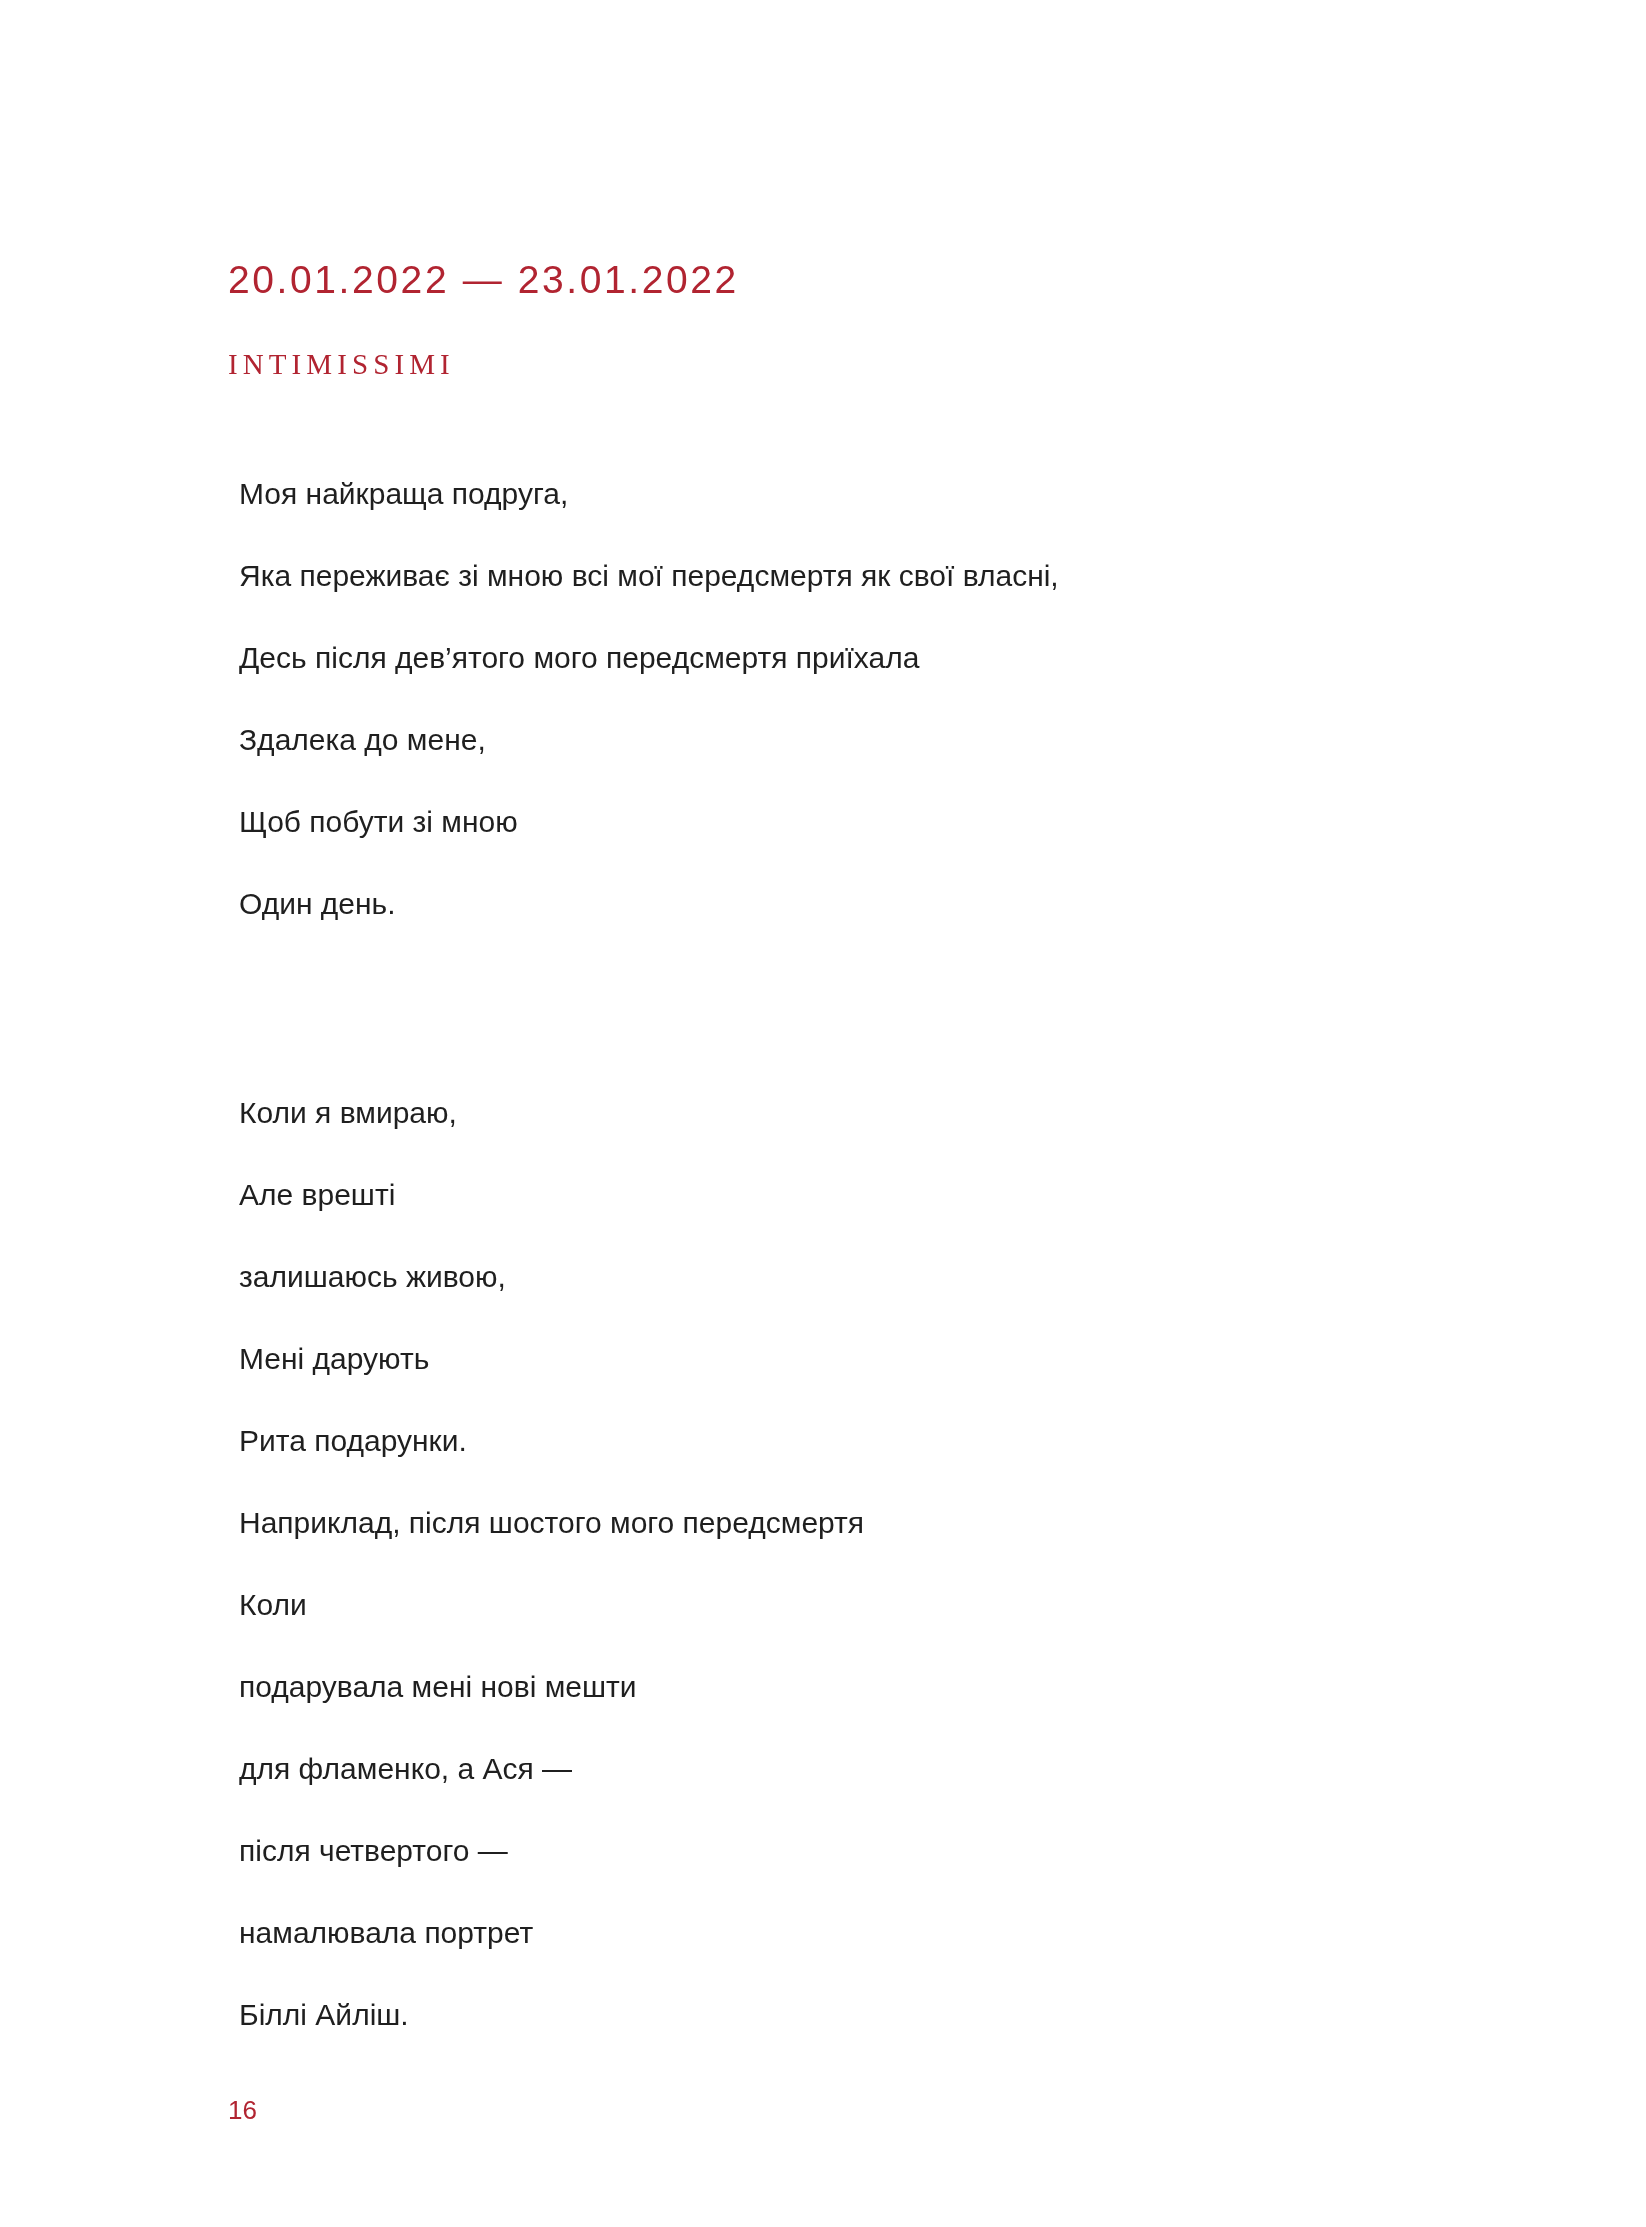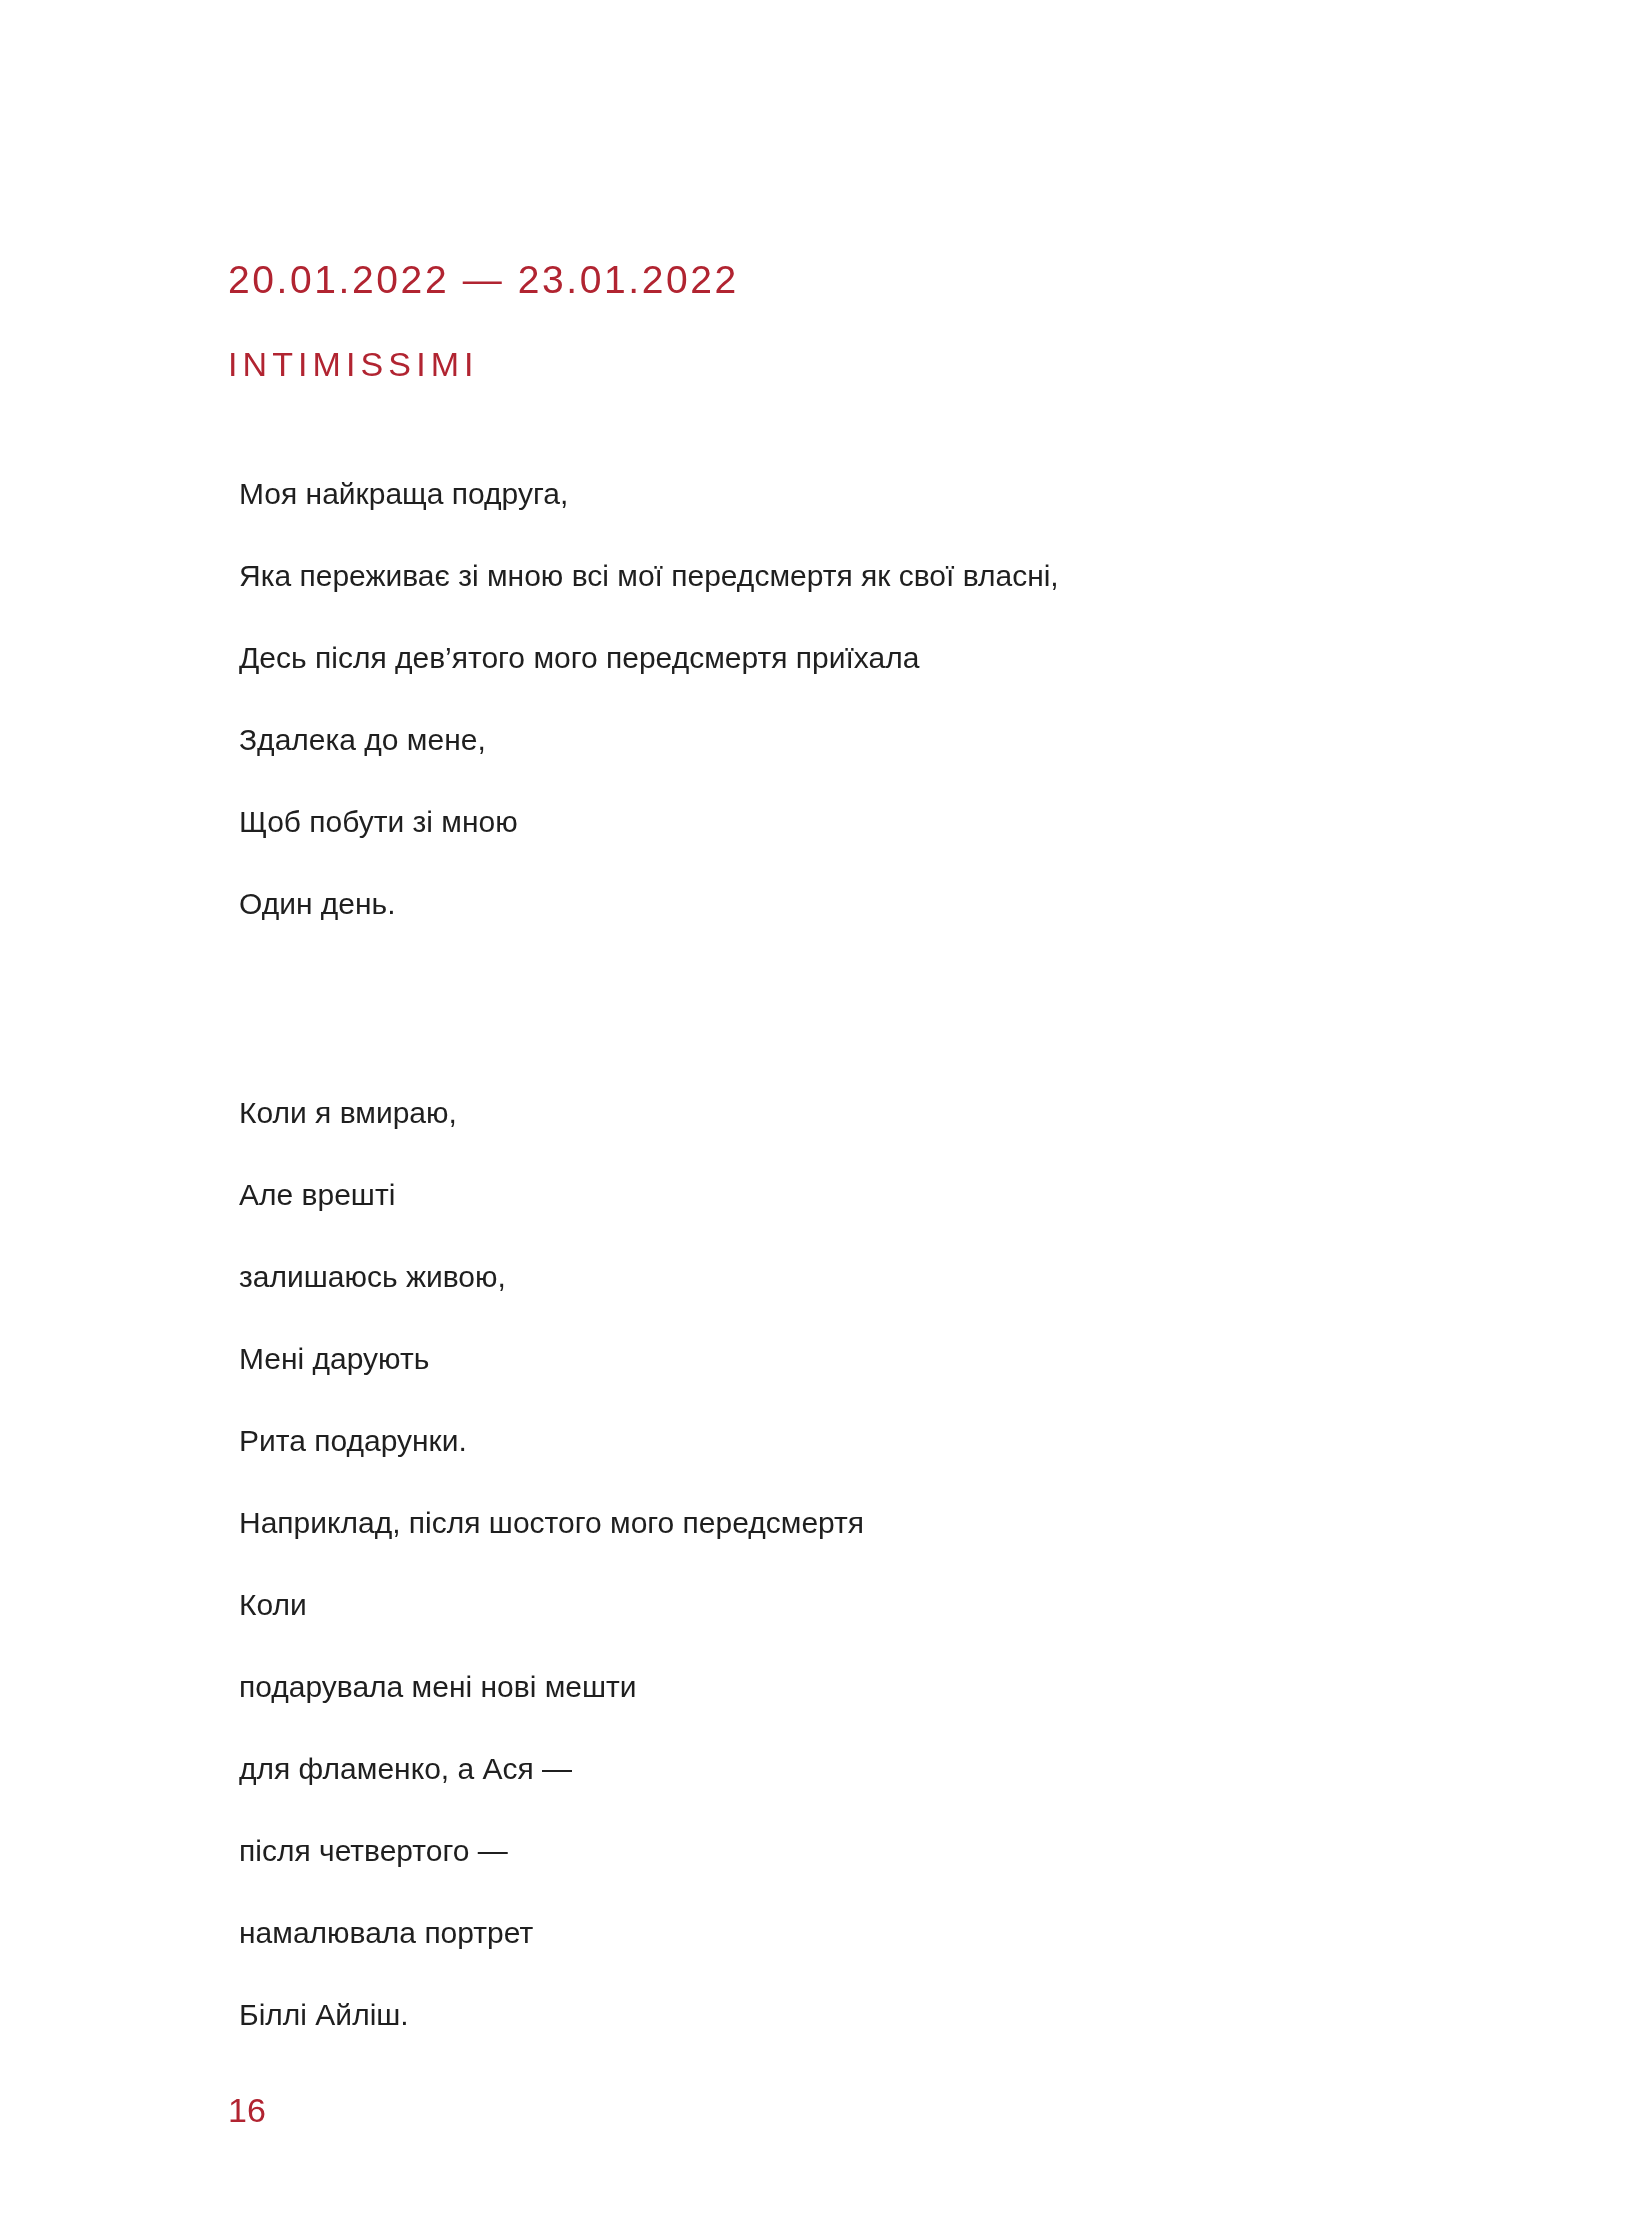--- a/index.html
+++ b/index.html
@@ -28,43 +28,44 @@
     top: 216px;
   }
   .date-range {
     font-size: 39px;
     line-height: 62px;
     letter-spacing: 2.6px;
     color: var(--accent);
     white-space: nowrap;
   }
   .poem-title {
-    font-size: 34px;
+    font-size: 29px;
     line-height: 62px;
     letter-spacing: 5.1px;
     color: var(--accent);
     white-space: nowrap;
+    font-family: Liberation Serif, serif;
   }
   .poem {
     position: absolute;
     left: 195px;
     top: 420px;
     font-size: 30px;
     line-height: 60px;
     color: var(--body);
   }
   .poem-line { white-space: nowrap; }
   .stanza-gap { margin-top: 105px; }
   .footer {
     position: absolute;
     left: 195px;
     top: 2047px;
   }
   .page-number {
-    font-size: 34px;
+    font-size: 26px;
     line-height: 60px;
     color: var(--accent);
   }
 </style>
 </head>
 <body>
 
 <div class="page">
 
   <div class="header">

